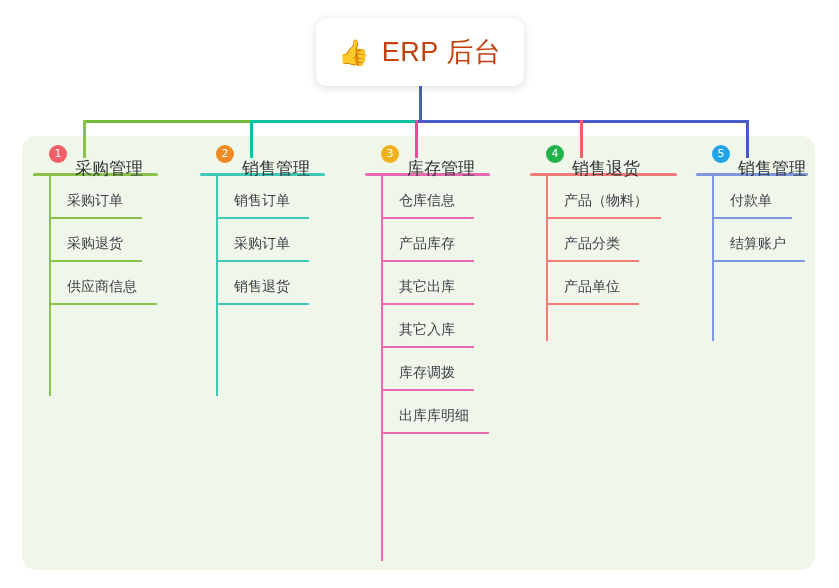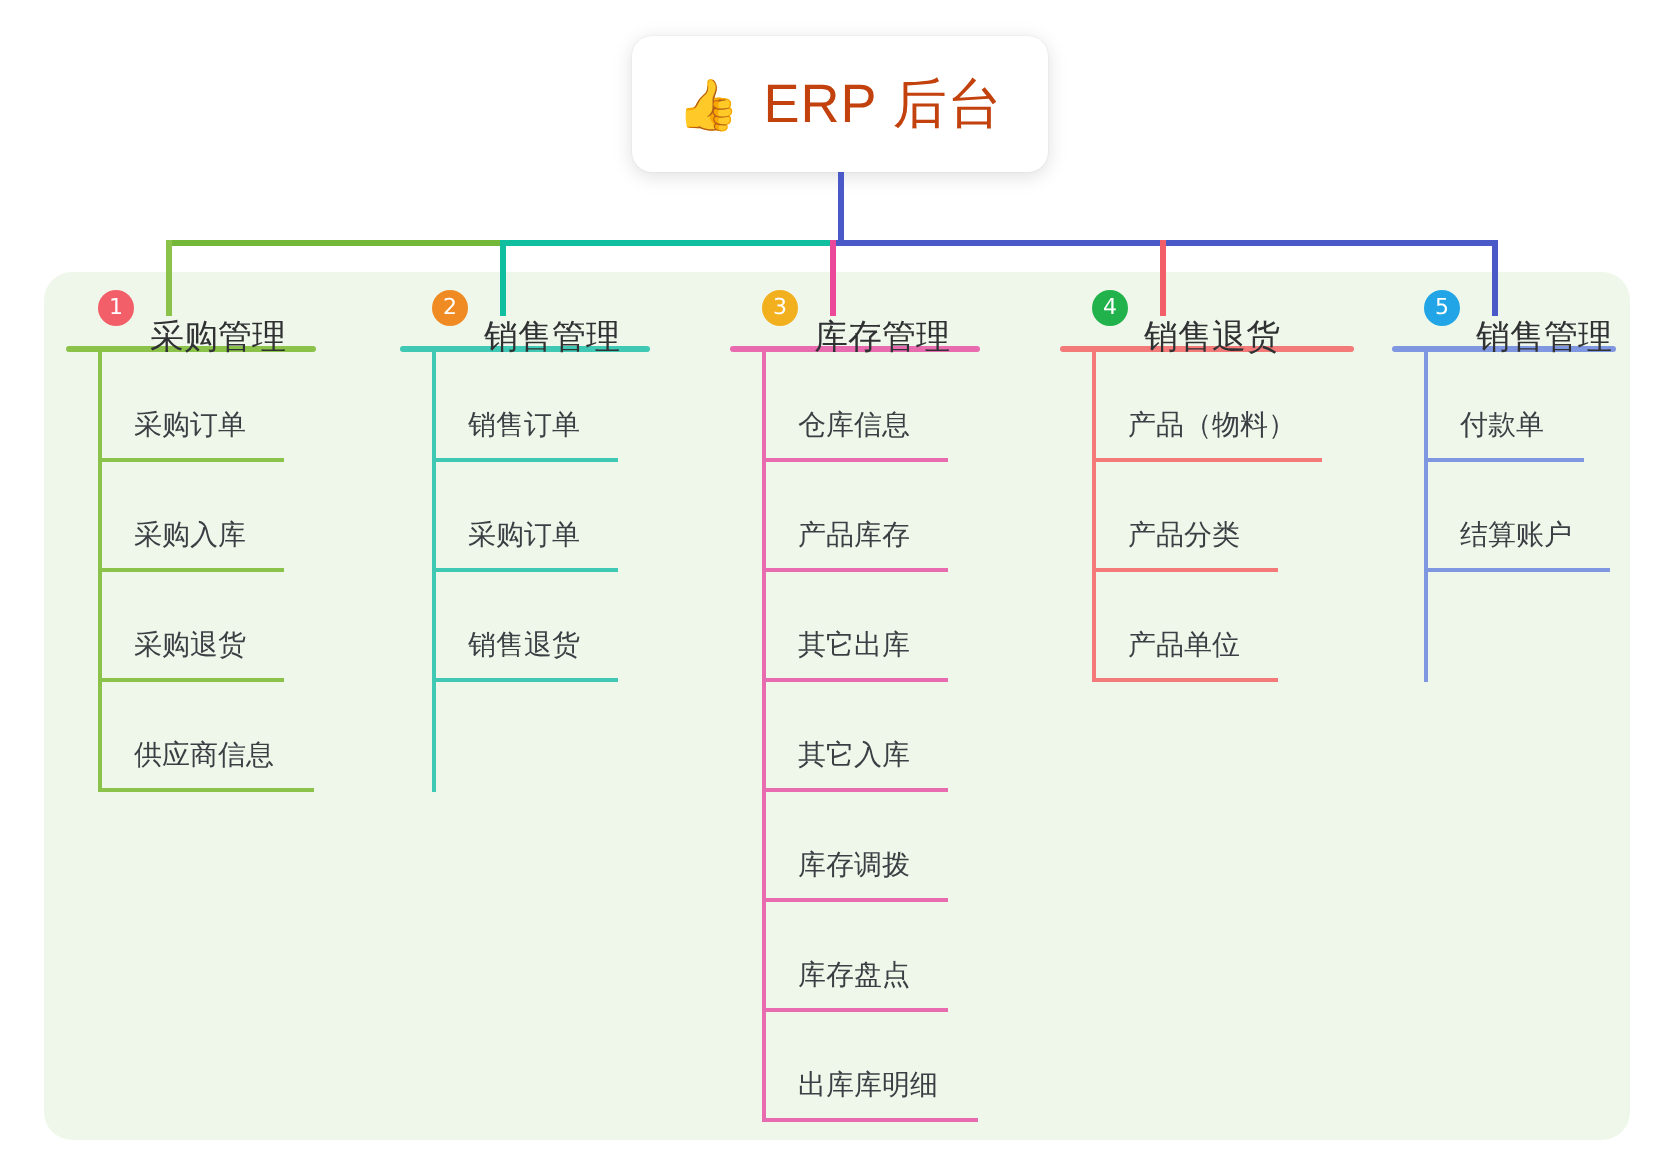--- a/index.html
+++ b/index.html
@@ -110,21 +110,21 @@
     margin-top: 0px;
   }
   .spine {
     position: absolute;
     left: 16px;
     top: 0;
     width: 2px;
   }
   .leaf {
     position: relative;
-    height: 55px;
+    height: 43px;
     padding-left: 16px;
     box-sizing: border-box;
   }
   .leaf-text {
     position: absolute;
     left: 34px;
     bottom: 9px;
     font-size: 14px;
     color: #3b3f44;
     white-space: nowrap;
@@ -169,24 +169,20 @@
           <span class="col-title">采购管理</span>
         </div>
         <div class="head-rule" style="width: 125px; background: rgb(139, 195, 74);"></div>
         <div class="col-body">
           <div class="spine" style="background: rgb(139, 195, 74); height: 220px;"></div>
           <div class="leaf">
             <span class="leaf-text">采购订单</span>
             <div class="leaf-rule" style="width: 93px; background: rgb(139, 195, 74);"></div>
           </div>
           <div class="leaf">
-            <span class="leaf-text">采购入库</span>
-            <div class="leaf-rule" style="width: 93px; background: rgb(139, 195, 74);"></div>
-          </div>
-          <div class="leaf">
             <span class="leaf-text">采购退货</span>
             <div class="leaf-rule" style="width: 93px; background: rgb(139, 195, 74);"></div>
           </div>
           <div class="leaf">
             <span class="leaf-text">供应商信息</span>
             <div class="leaf-rule" style="width: 108px; background: rgb(139, 195, 74);"></div>
           </div>
         </div>
       </div>
       <div class="column" style="left: 200px; width: 160px;">
@@ -233,24 +229,20 @@
           </div>
           <div class="leaf">
             <span class="leaf-text">其它入库</span>
             <div class="leaf-rule" style="width: 93px; background: rgb(232, 107, 176);"></div>
           </div>
           <div class="leaf">
             <span class="leaf-text">库存调拨</span>
             <div class="leaf-rule" style="width: 93px; background: rgb(232, 107, 176);"></div>
           </div>
           <div class="leaf">
-            <span class="leaf-text">库存盘点</span>
-            <div class="leaf-rule" style="width: 93px; background: rgb(232, 107, 176);"></div>
-          </div>
-          <div class="leaf">
             <span class="leaf-text">出库库明细</span>
             <div class="leaf-rule" style="width: 108px; background: rgb(232, 107, 176);"></div>
           </div>
         </div>
       </div>
       <div class="column" style="left: 530px; width: 170px;">
         <div class="col-head">
           <span class="badge" style="background: rgb(33, 178, 75);">4</span>
           <span class="col-title">销售退货</span>
         </div>

